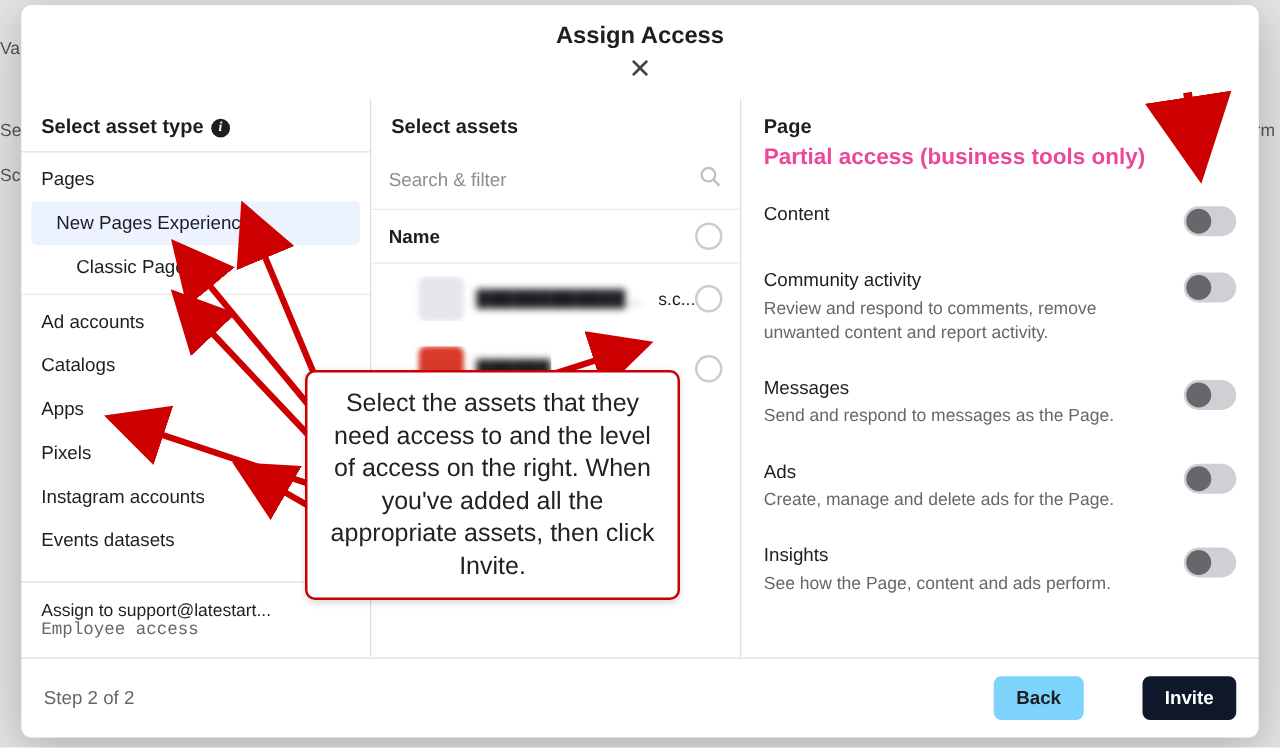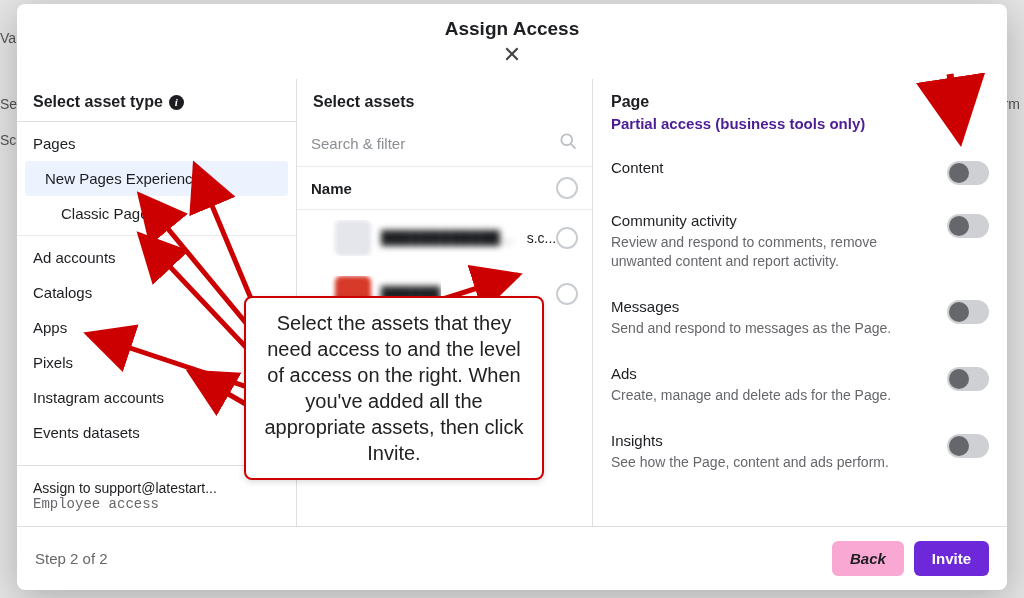--- a/index.html
+++ b/index.html
@@ -38,35 +38,35 @@
 .radio-empty { width: 22px; height: 22px; border: 2px solid #c9ccd1; border-radius: 50%; background: #fff; }
 
 .asset-row { display: flex; align-items: center; justify-content: space-between; padding: 10px 14px; }
 .asset-left { display: flex; align-items: center; gap: 10px; overflow: hidden; padding-left: 24px; }
 .asset-thumb { width: 36px; height: 36px; border-radius: 6px; background: #e4e6eb; flex: none; filter: blur(2px); }
 .asset-name { font-size: 14px; color: #1c1e21; white-space: nowrap; overflow: hidden; text-overflow: ellipsis; filter: blur(3px); max-width: 170px; }
 .asset-suffix { font-size: 14px; color: #1c1e21; }
 .thumb-red { background: #d83a2a; }
 
 .perm-title { font-size: 16px; font-weight: 700; color: #1c1e21; padding-top: 14px; }
-.perm-sub { font-size: 15px; font-weight: 700; color: #4c1d95; margin-top: 4px; margin-bottom: 14px; }
+.perm-sub { font-size: 18px; font-weight: 700; color: #ec4899; margin-top: 4px; margin-bottom: 14px; }
 
 .perm-item { display: flex; align-items: flex-start; justify-content: space-between; gap: 22px; padding: 12px 0 14px 0; border-top: 1px solid transparent; }
 .perm-text .pname { font-size: 15px; color: #1c1e21; margin-bottom: 4px; }
 .perm-text .pdesc { font-size: 14px; color: #65676b; line-height: 1.35; }
 
 .toggle { position: relative; width: 42px; height: 24px; background: #ced0d4; border-radius: 12px; flex: none; margin-top: 2px; cursor: pointer; }
 .toggle::after { content: ""; position: absolute; left: 2px; top: 2px; width: 20px; height: 20px; background: #65676b; border-radius: 50%; transition: none; }
 
 .modal-footer { display: flex; align-items: center; justify-content: space-between; padding: 14px 18px; border-top: 1px solid #dddfe2; }
 .step-label { font-size: 15px; color: #65676b; }
 .footer-actions { display: flex; gap: 10px; }
 .btn { font-size: 15px; font-weight: 600; border-radius: 6px; padding: 9px 18px; cursor: pointer; border: none; }
-.btn-secondary { background: #f9a8d4; color: #1c1e21; font-style: italic; }
-.btn-primary { background: #6d28d9; color: #fff; }
+.btn-secondary { background: #7dd3fc; color: #1c1e21; }
+.btn-primary { background: #0f172a; color: #fff; margin-left: 37px; }
 
 
 .annotation-box { position: absolute; left: 244px; top: 296px; width: 300px; background: #fff; border: 2px solid #c00; border-radius: 8px; padding: 12px 14px; font-size: 20px; color: #222; text-align: center; line-height: 1.3; box-shadow: 0 2px 6px rgba(0,0,0,0.15); z-index: 50; }
 .arrow-svg { position: absolute; pointer-events: none; z-index: 49; }
 </style>
 </head>
 <body>
 
 <div class="bg-obscured">
   <span style="left:0; top:30px;">Va</span>

